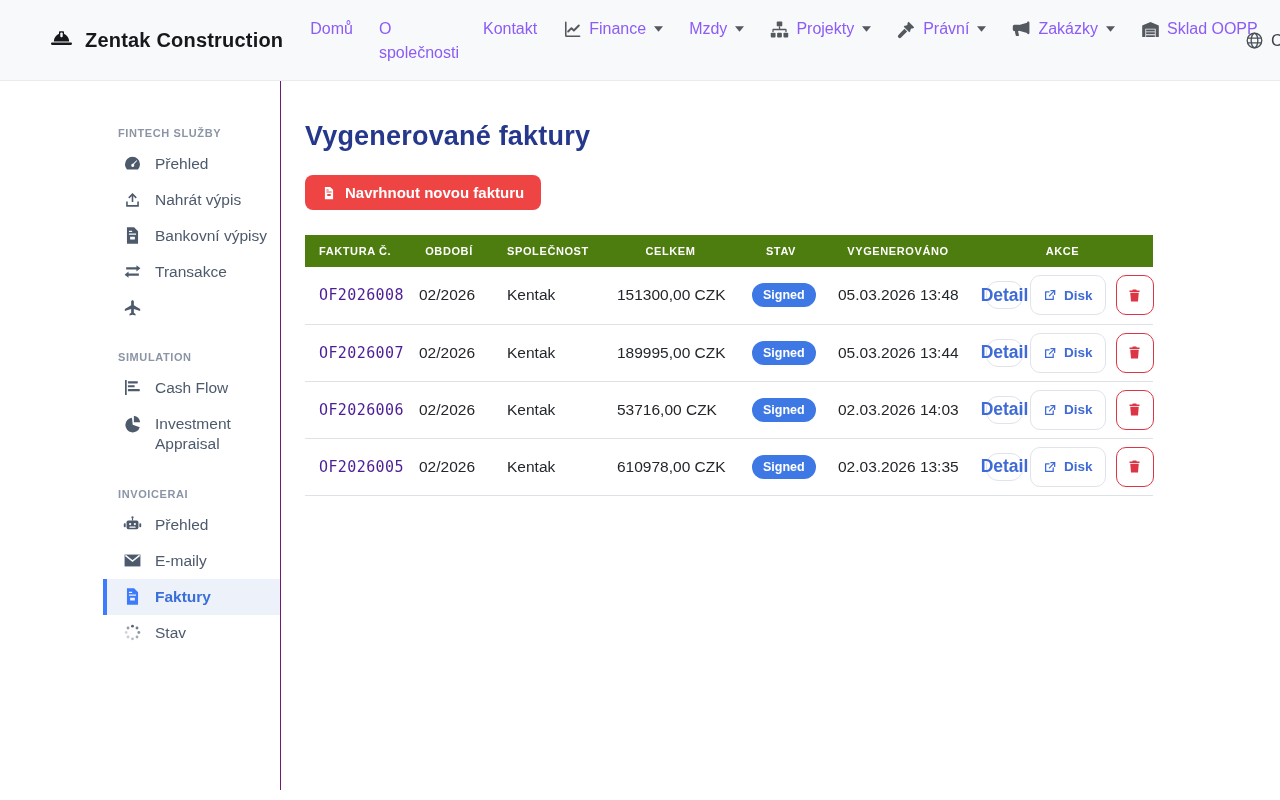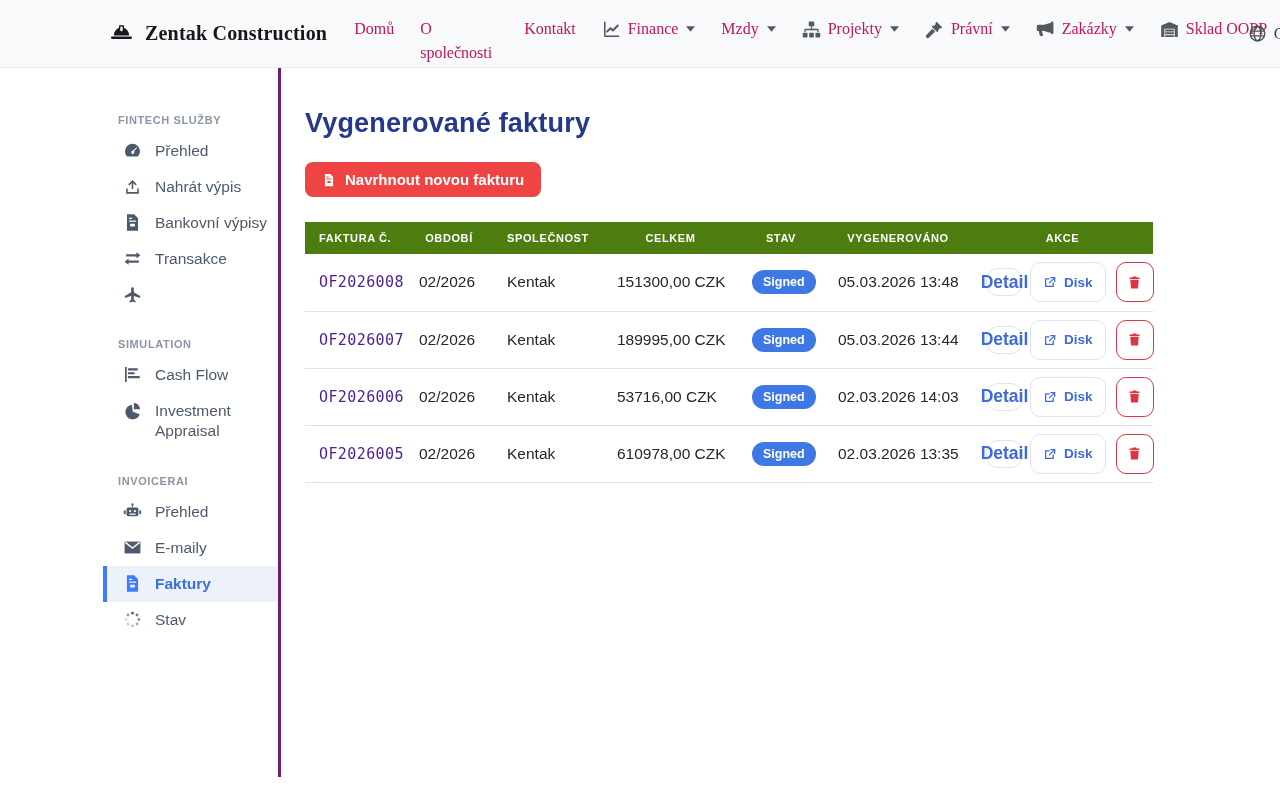--- a/index.html
+++ b/index.html
@@ -7,47 +7,47 @@
   body {
     width:1280px; height:800px; overflow:hidden;
     background:#ffffff;
     font-family:"Liberation Sans", sans-serif;
     color:#212529;
   }
   svg { display:block; width:100%; height:100%; }
 
   
   .navbar {
-    position:relative; height:68px; background:#f8f9fa;
+    position:relative; height:81px; background:#f8f9fa;
     border-bottom:1px solid #e9ebee;
-    display:flex; align-items:stretch; padding-left:108px;font-family:Liberation Serif, serif;
+    display:flex; align-items:stretch; padding-left:48px;
   }
   .brand { display:flex; align-items:center; gap:10px; margin-right:14px; cursor:pointer; }
   .brand-icon { width:27px; height:24px; color:#16181b; }
   .brand-text { font-size:20px; font-weight:700; color:#16181b; white-space:nowrap; letter-spacing:.2px; }
   .nav-list { display:flex; align-items:flex-start; padding-top:17px; }
   .nav-item {
     display:flex; align-items:center; gap:7px; padding:0 13px;
-    font-size:16px; line-height:24px; color:#be185d; cursor:pointer; white-space:nowrap;
+    font-size:16px; line-height:24px; color:#8b5cf6; cursor:pointer; white-space:nowrap;
   }
   .nav-item .nav-icon { width:19px; height:19px; color:#54585f; flex:none; }
   .nav-item .caret { width:9px; height:6px; margin-left:1px; color:#54585f; }
   .nav-item.wrap { white-space:normal; width:104px; }
   .lang {
     position:absolute; right:-14px; top:0; height:100%;
     display:flex; align-items:center; gap:7px;
     font-size:16.5px; color:#3c4148; cursor:pointer;
   }
   .lang .nav-icon { width:19px; height:19px; color:#495057; }
 
   
   .layout { display:flex; align-items:stretch; }
   .sidebar {
     width:281px; min-width:281px; height:709px;
-    border-right:3px solid #701a75;
+    border-right:1px solid #701a75;
     padding:46px 0 0 103px;
   }
   .side-section + .side-section { margin-top:26px; }
   .side-section-title {
     font-size:11px; font-weight:700; letter-spacing:.6px;
     color:#8b95a5; padding:0 0 7px 15px;
   }
   .side-item {
     display:flex; align-items:flex-start; gap:13px;
     padding:8px 8px 8px 16px; border-left:4px solid transparent;

